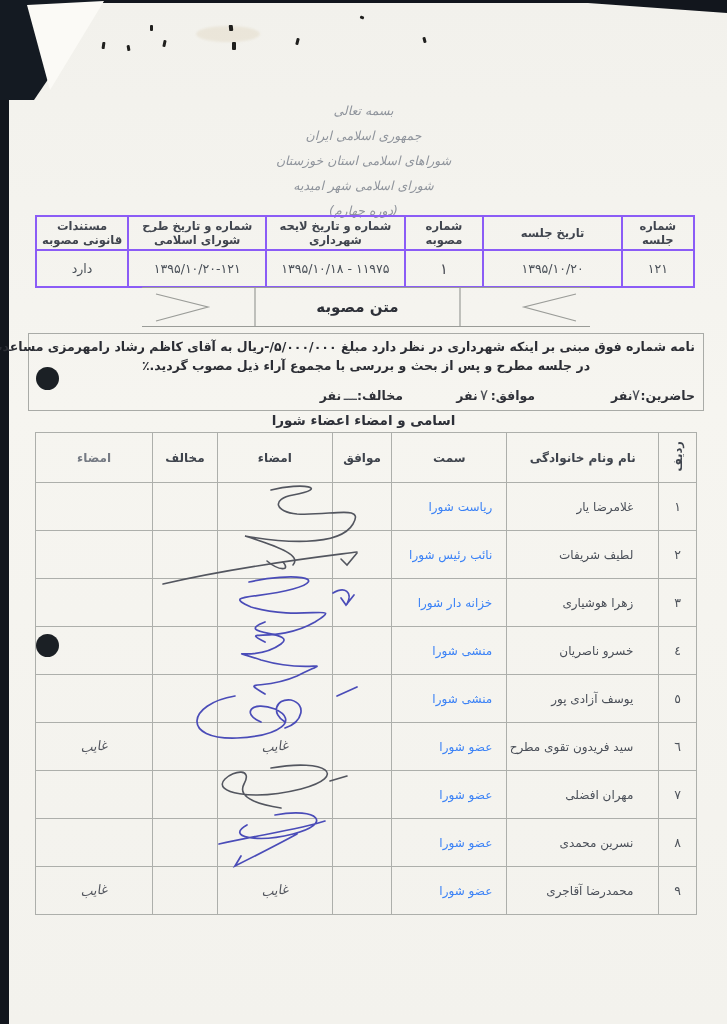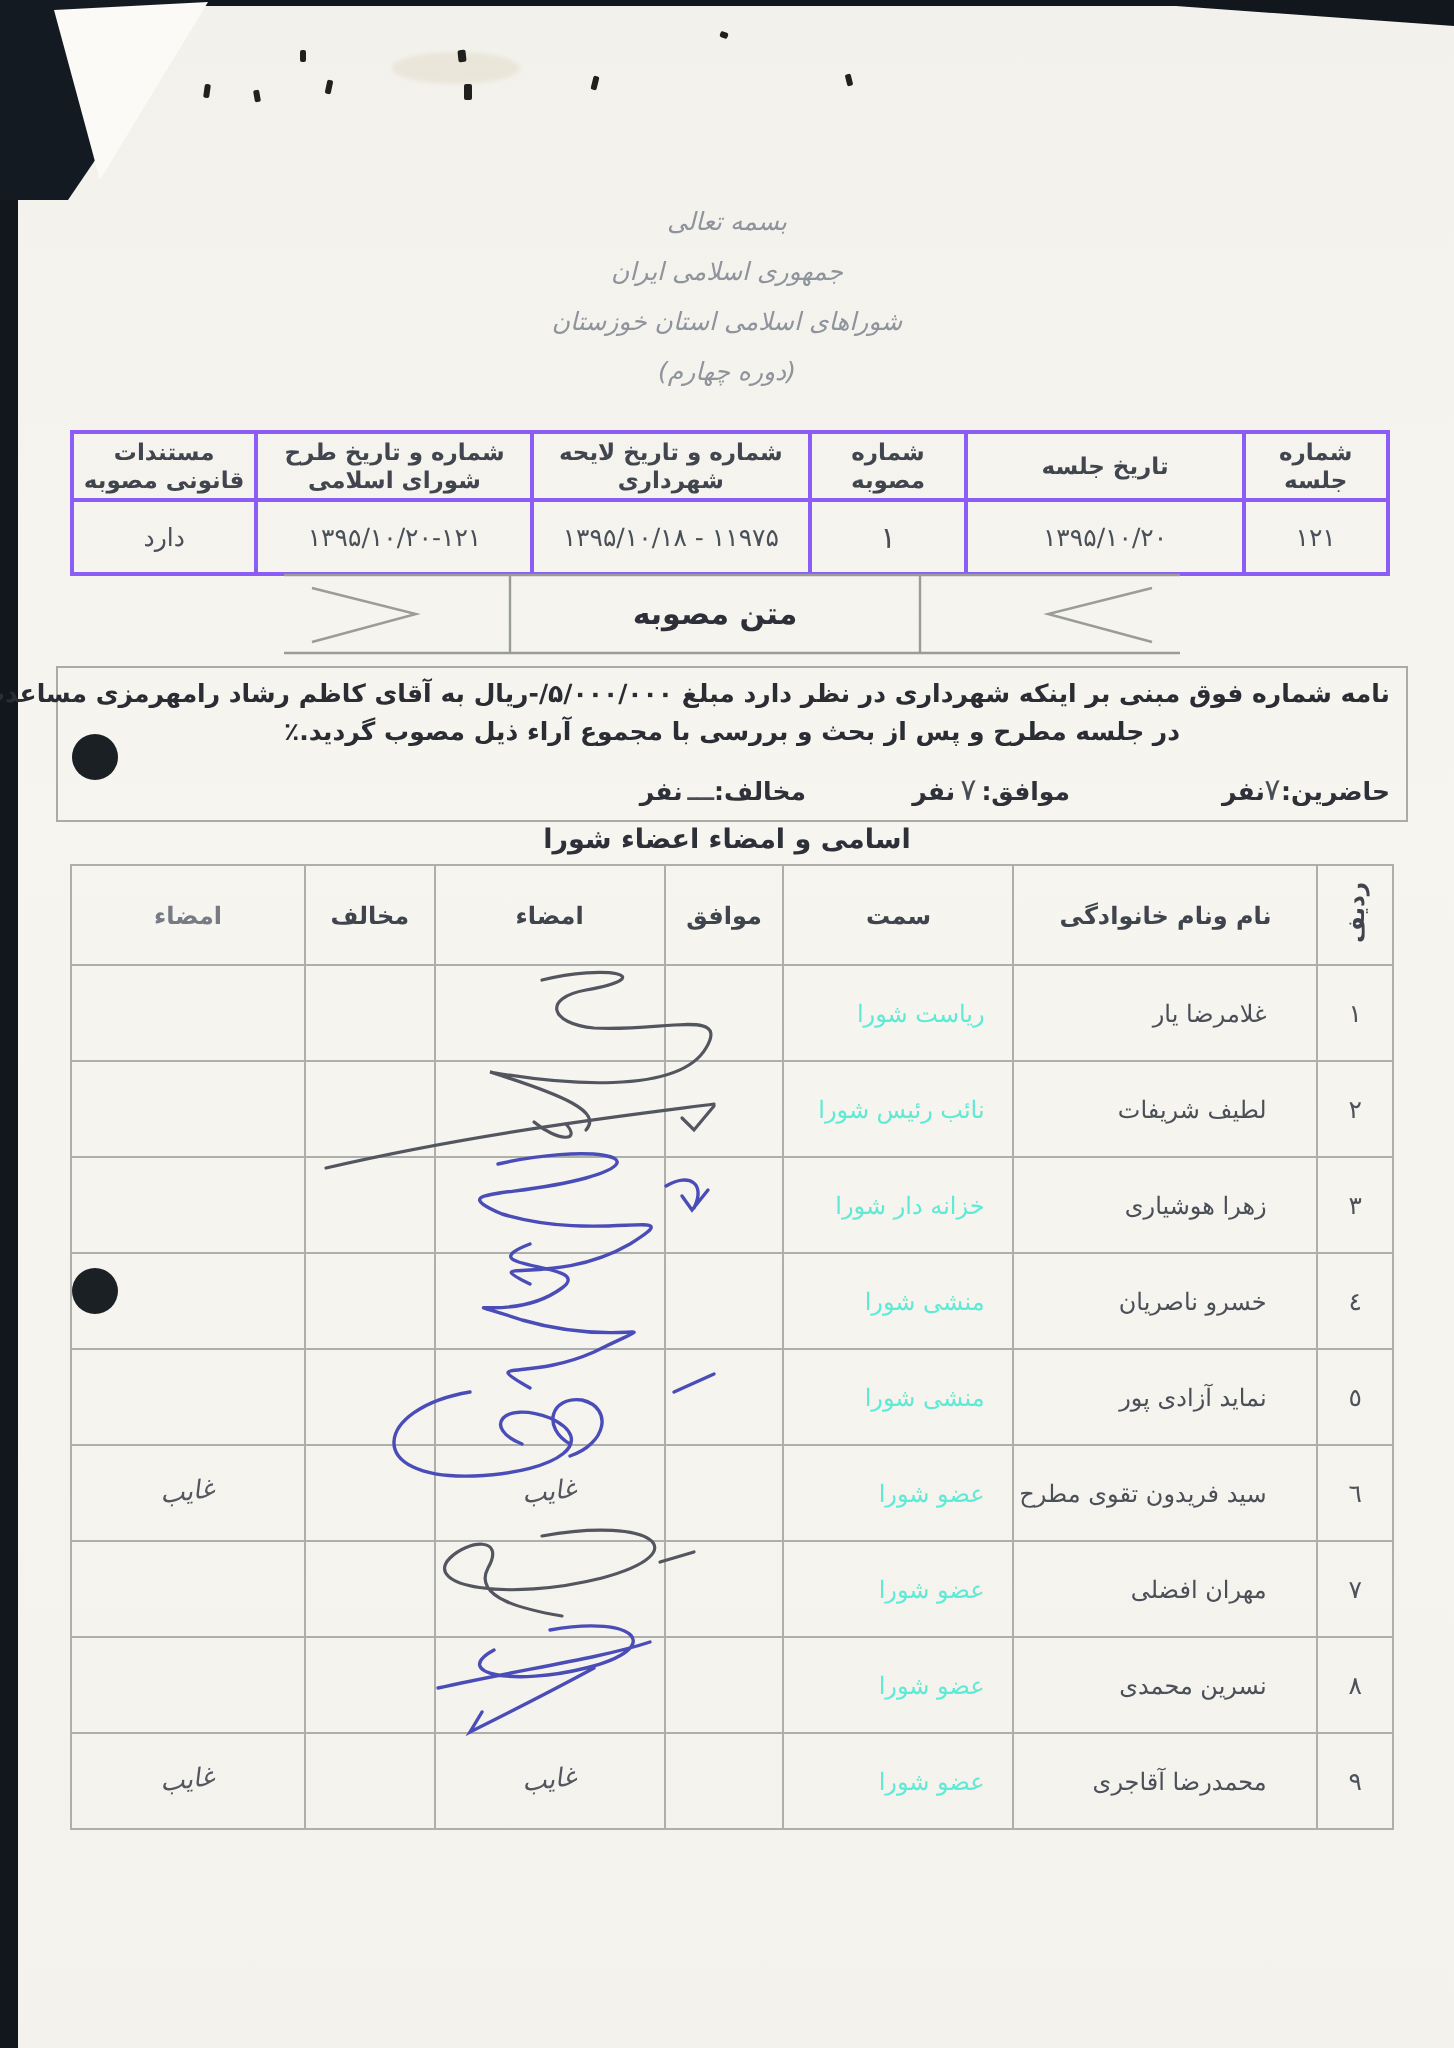--- a/index.html
+++ b/index.html
@@ -45,21 +45,21 @@
 
   .members-title{position:absolute;left:0;top:412px;width:727px;text-align:center;
                  font-size:13.5px;font-weight:bold;color:#2d3038;direction:rtl;}
 
   .members-table{position:absolute;left:35px;top:432px;width:662px;}
   .members-table th,.members-table td{border:1px solid #adafab;vertical-align:middle;}
   .members-table th{height:47px;font-size:12px;font-weight:bold;color:#3f444d;text-align:center;}
   .members-table td{height:45px;font-size:12px;color:#4a4f58;}
   .members-table td.num{text-align:center;font-size:12.5px;color:#4e535b;}
   .members-table td.name{text-align:right;padding-right:25px;}
-  .members-table td.role{text-align:right;padding-right:14px;color:#5eead4;}
+  .members-table td.role{text-align:right;padding-right:14px;color:#3b82f6;}
   .rdif{writing-mode:vertical-rl;transform:rotate(180deg);letter-spacing:1px;
         display:inline-block;font-size:11.5px;}
   .hw-note{color:#53565e;font-size:13px;font-weight:normal;font-style:italic;
            display:inline-block;transform:rotate(-7deg);}
   td.signote{text-align:center;}
   .sig-overlay{position:absolute;left:35px;top:432px;pointer-events:none;}
 </style>
 </head>
 <body>
 
@@ -81,20 +81,21 @@
   <div class="staple" style="left:360px;top:16px;width:4px;height:3px;transform:rotate(20deg);"></div>
   <div class="staple" style="left:423px;top:37px;width:3px;height:6px;transform:rotate(-14deg);"></div>
 
   <div class="hole" style="left:36px;top:367px;"></div>
   <div class="hole" style="left:36px;top:634px;"></div>
 
   <div class="letterhead">
     <div>بسمه تعالی</div>
     <div>جمهوری اسلامی ایران</div>
     <div>شوراهای اسلامی استان خوزستان</div>
+    <div>شورای اسلامی شهر امیدیه</div>
     <div>(دوره چهارم)</div>
   </div>
 
   <table class="info-table">
     <colgroup>
       <col style="width:11%">
         <col style="width:21%">
         <col style="width:12%">
       <col style="width:21%">
         <col style="width:21%">
@@ -206,21 +207,21 @@
       <td class="num">٤</td>
       <td class="name">خسرو ناصریان</td>
       <td class="role">منشی شورا</td>
       <td></td>
           <td class="signote"></td>
       <td></td>
           <td></td>
     </tr>
     <tr>
       <td class="num">٥</td>
-      <td class="name">نماید آزادی پور</td>
+      <td class="name">یوسف آزادی پور</td>
       <td class="role">منشی شورا</td>
       <td></td>
           <td class="signote"></td>
       <td></td>
           <td></td>
     </tr>
     <tr>
       <td class="num">٦</td>
       <td class="name">سید فریدون تقوی مطرح</td>
       <td class="role">عضو شورا</td>

